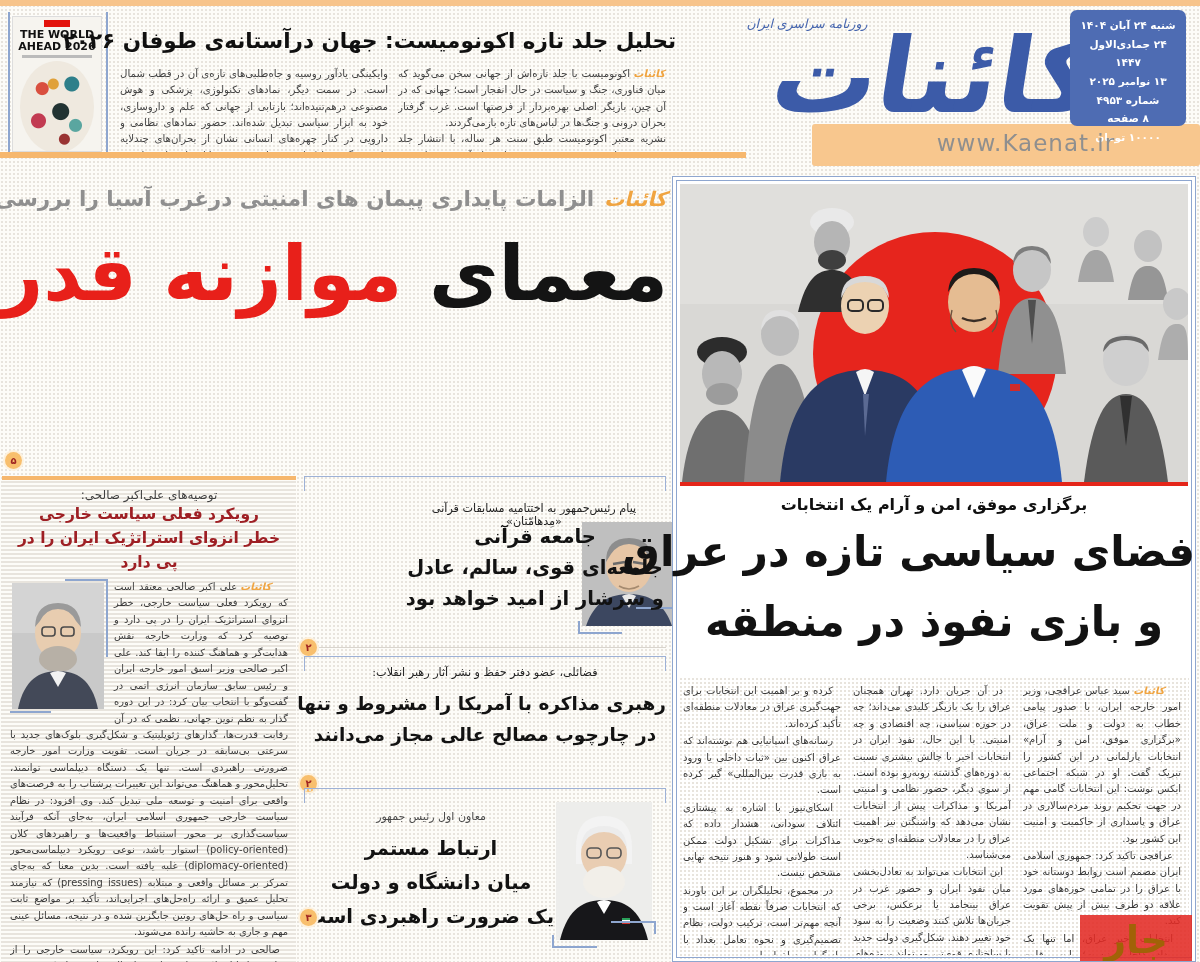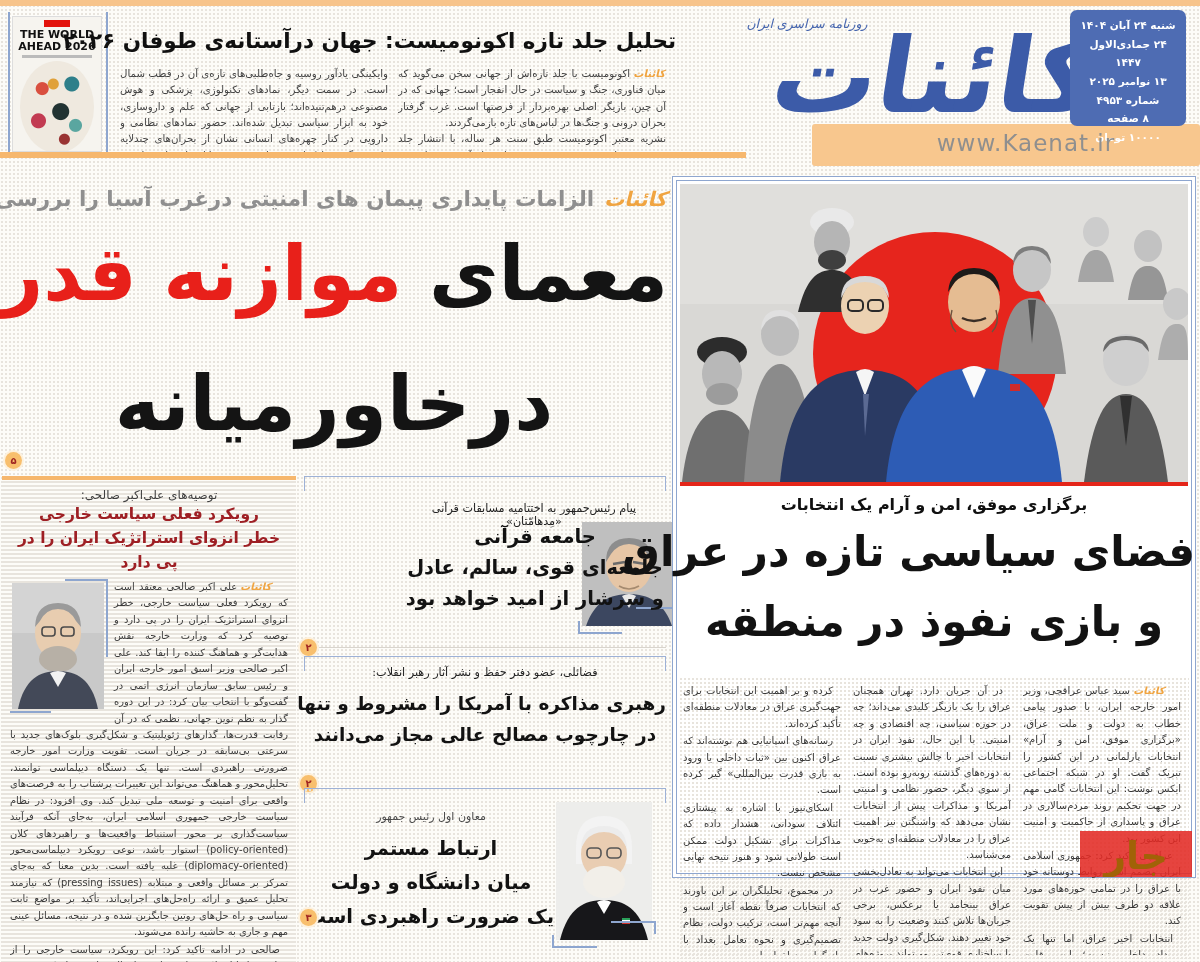--- a/index.html
+++ b/index.html
@@ -63,21 +63,21 @@
   .pez-kicker{right:6px;top:26px;width:252px;font-size:11.2px;color:#222;text-align:center}
   .pez-h{right:2px;top:46px;width:258px;font-size:19.5px;font-weight:bold;color:#121212;line-height:1.58;text-align:center;white-space:nowrap}
   .faz-box{left:304px;top:656px;width:362px;height:126px}
   .faz-kicker{left:0;right:0;top:10px;font-size:11.2px;color:#222;text-align:center}
   .faz-h{left:0;right:0;top:32px;font-size:18.5px;font-weight:bold;color:#121212;line-height:1.7;text-align:center;white-space:nowrap}
   .aref-box{left:304px;top:788px;width:362px;height:132px}
   .aref-photo{right:14px;top:14px;width:96px;height:138px}
   .aref-kicker{left:8px;top:22px;width:238px;font-size:11px;color:#4a4a4a;text-align:center}
   .aref-h{left:4px;top:44px;width:246px;font-size:19.5px;font-weight:bold;color:#121212;line-height:1.75;text-align:center;white-space:nowrap}
   
-  .iraq{left:672px;top:176px;width:524px;height:702px;background:#fff;border:1px solid #8ea6cf;box-shadow:inset 0 0 0 3px #fff,inset 0 0 0 4px #8ea6cf}
+  .iraq{left:672px;top:176px;width:524px;height:786px;background:#fff;border:1px solid #8ea6cf;box-shadow:inset 0 0 0 3px #fff,inset 0 0 0 4px #8ea6cf}
   .iraq-photo{left:7px;top:7px;width:508px;height:298px;overflow:hidden}
   .iraq-redline{left:7px;top:305px;width:508px;height:4px;background:#e42519}
   .iraq-caption{left:0;right:0;top:318px;font-size:16px;font-weight:bold;color:#101010;text-align:center}
   .iraq-h{left:0;right:0;font-size:42px;font-weight:bold;color:#121212;text-align:center;white-space:nowrap}
   .iraq-body{left:6px;top:500px;width:510px;height:282px;padding-top:6px}
   .icol{position:absolute;top:6px;width:158px;height:272px;overflow:hidden;font-size:10px;line-height:1.64;color:#383838;text-align:justify}
   .icol p{text-indent:8px;margin-bottom:1px}
   .icol1{right:8px}
   .icol2{right:178px}
   .icol3{right:348px}
@@ -126,21 +126,20 @@
   </div>
 
   <div class="abs kicker-row">
     <span class="mlogo" style="font-size:20px">کائنات</span>
     <span>الزامات پایداری پیمان های امنیتی درغرب آسیا را بررسی می کند</span>
   </div>
   <div class="abs hl1">
     <span class="black">معمای</span>
     <span class="red">موازنه قدرت</span>
   </div>
-  <div class="abs hl2">درخاورمیانه</div>
   <div class="abs badge" style="left:5px;top:452px">۵</div>
 
   <div class="abs salehi-box dotted">
     <div class="sal-kicker">توصیه‌های علی‌اکبر صالحی:</div>
     <div class="sal-h">
       <div>رویکرد فعلی سیاست خارجی</div>
       <div>خطر انزوای استراتژیک ایران را در پی دارد</div>
     </div>
     <div class="sal-body">
       <span class="photo-wrap sal-photo">

